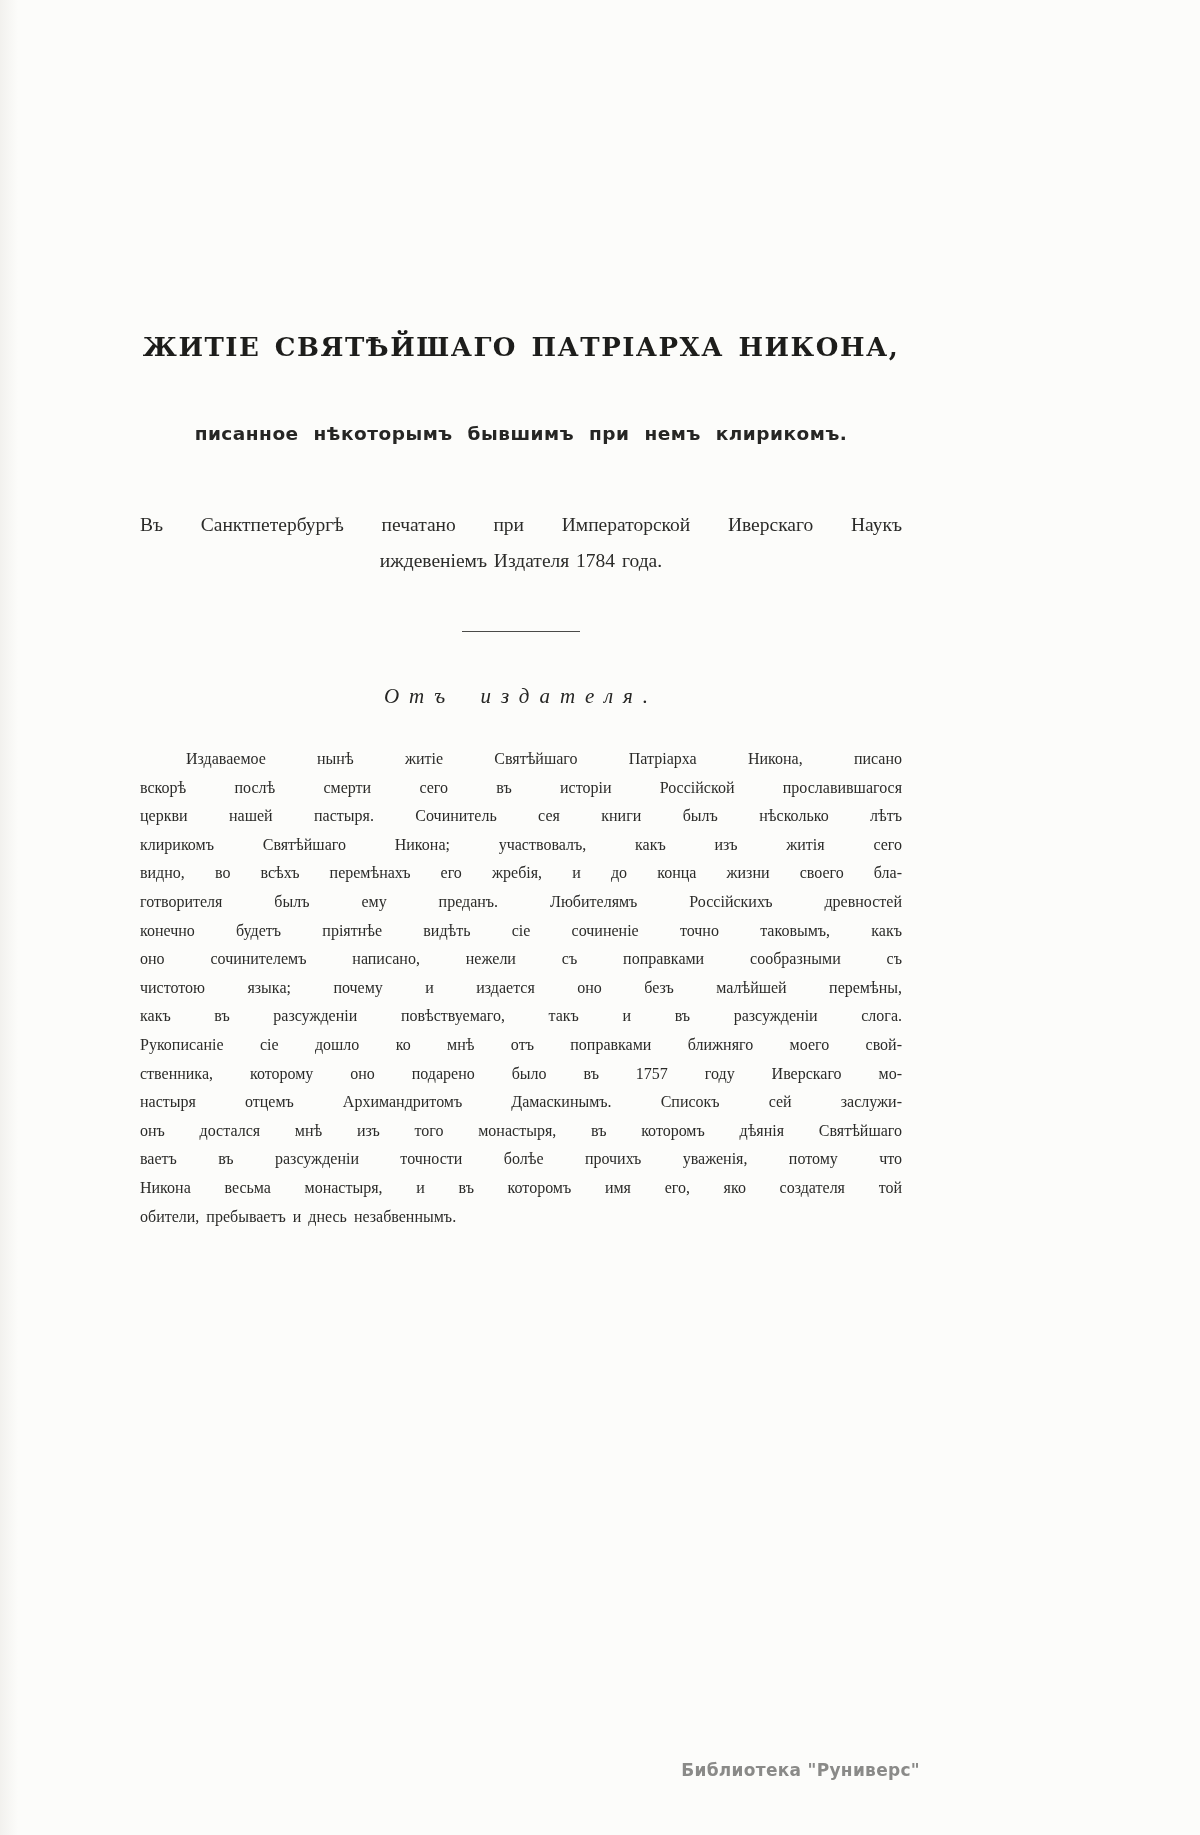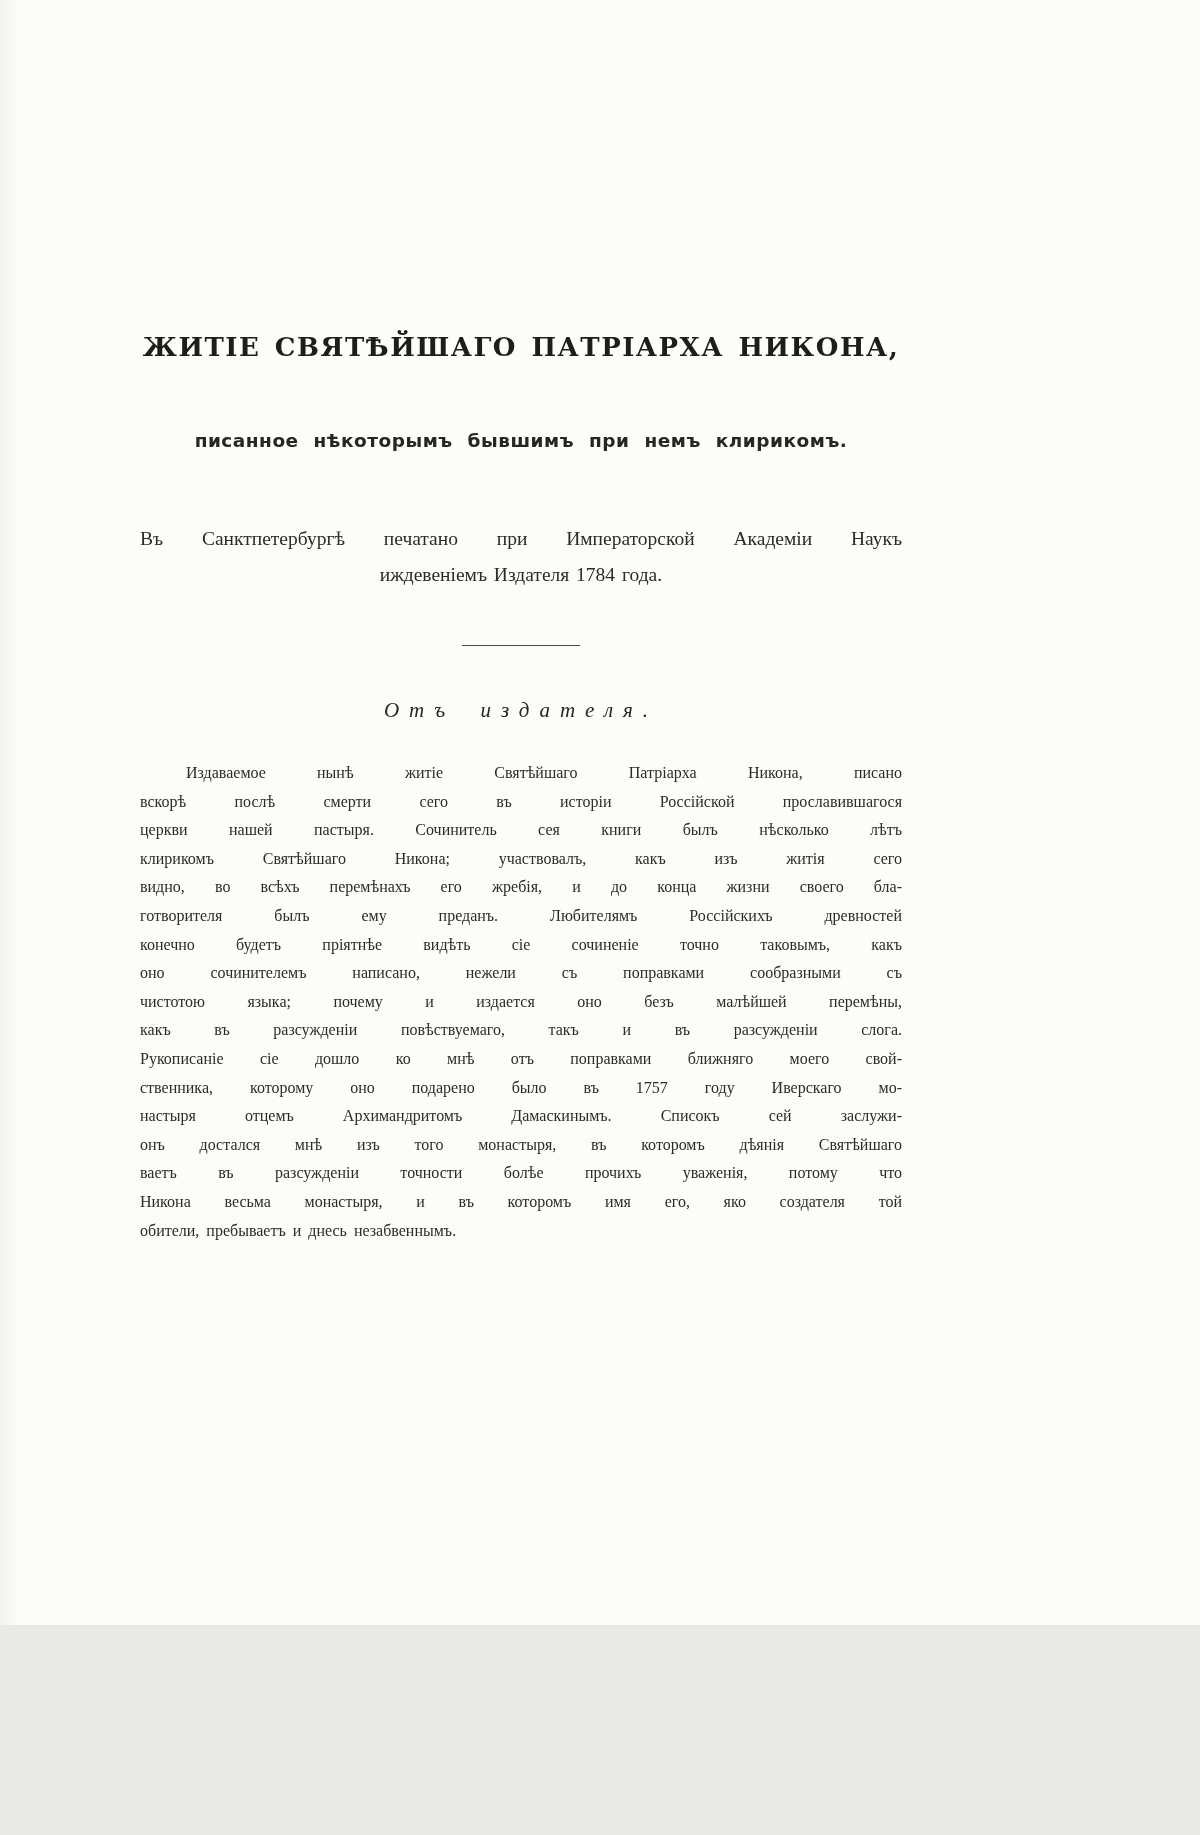--- a/index.html
+++ b/index.html
@@ -3,21 +3,21 @@
 <meta charset="utf-8">
 <style>
   html, body {
     margin: 0;
     padding: 0;
     background: #e9e9e7;
   }
   .page {
     position: relative;
     width: 1200px;
-    height: 1625px;
+    height: 1835px;
     margin: 0 auto;
     background: #fcfcfa;
     background-image: linear-gradient(90deg, #f2f1ee 0px, #fcfcfa 18px),
                       linear-gradient(0deg, #f4f3f0 0px, #fcfcfa 14px);
     overflow: hidden;
     font-family: "Liberation Serif", "DejaVu Serif", serif;
     color: #2a2a28;
   }
   .content {
     position: absolute;
@@ -30,21 +30,21 @@
     padding-top: 332px;
     text-align: center;
     font-family: "DejaVu Serif", "Liberation Serif", serif;
     font-weight: bold;
     font-size: 26px;
     letter-spacing: 1.5px;
     word-spacing: 4px;
     color: #1d1d1b;
   }
   .subtitle {
-    margin: 12px;
+    margin: 5px;
     padding-top: 56px;
     text-align: center;
     font-family: "DejaVu Sans", "Liberation Sans", sans-serif;
     font-weight: bold;
     font-size: 18.5px;
     letter-spacing: 0.5px;
     word-spacing: 8px;
     color: #262624;
   }
   .imprint {
@@ -114,21 +114,21 @@
 <body>
 
 <div class="page">
   <div class="content">
 
     <h1 class="title">ЖИТІЕ СВЯТѢЙШАГО ПАТРІАРХА НИКОНА,</h1>
 
     <h2 class="subtitle">писанное нѣкоторымъ бывшимъ при немъ клирикомъ.</h2>
 
     <div class="imprint">
-      <div class="line1">Въ Санктпетербургѣ печатано при Императорской Академіи Наукъ</div>
+      <div class="line1">Въ Санктпетербургѣ печатано при Императорской Иверскаго Наукъ</div>
       <div class="line2">иждевеніемъ Издателя 1784 года.</div>
     </div>
 
     <hr class="rule">
 
     <h3 class="section-heading">Отъ издателя.</h3>
 
     <div class="body-par">
       <div class="body-line first">Издаваемое нынѣ житіе Святѣйшаго Патріарха Никона, писано</div>
       <div class="body-line">вскорѣ послѣ смерти сего въ исторіи Россійской прославившагося</div>

